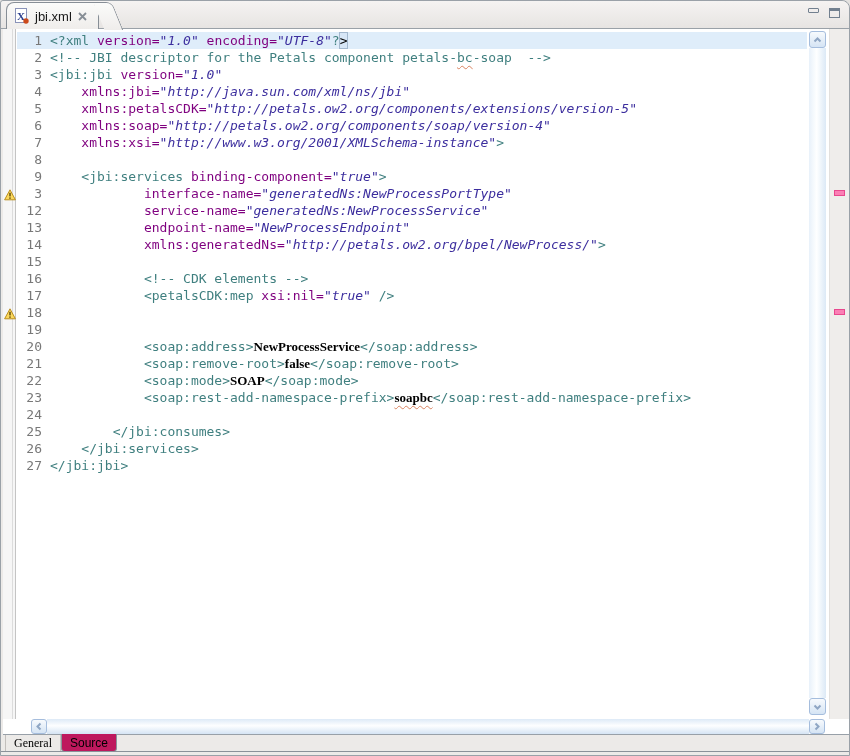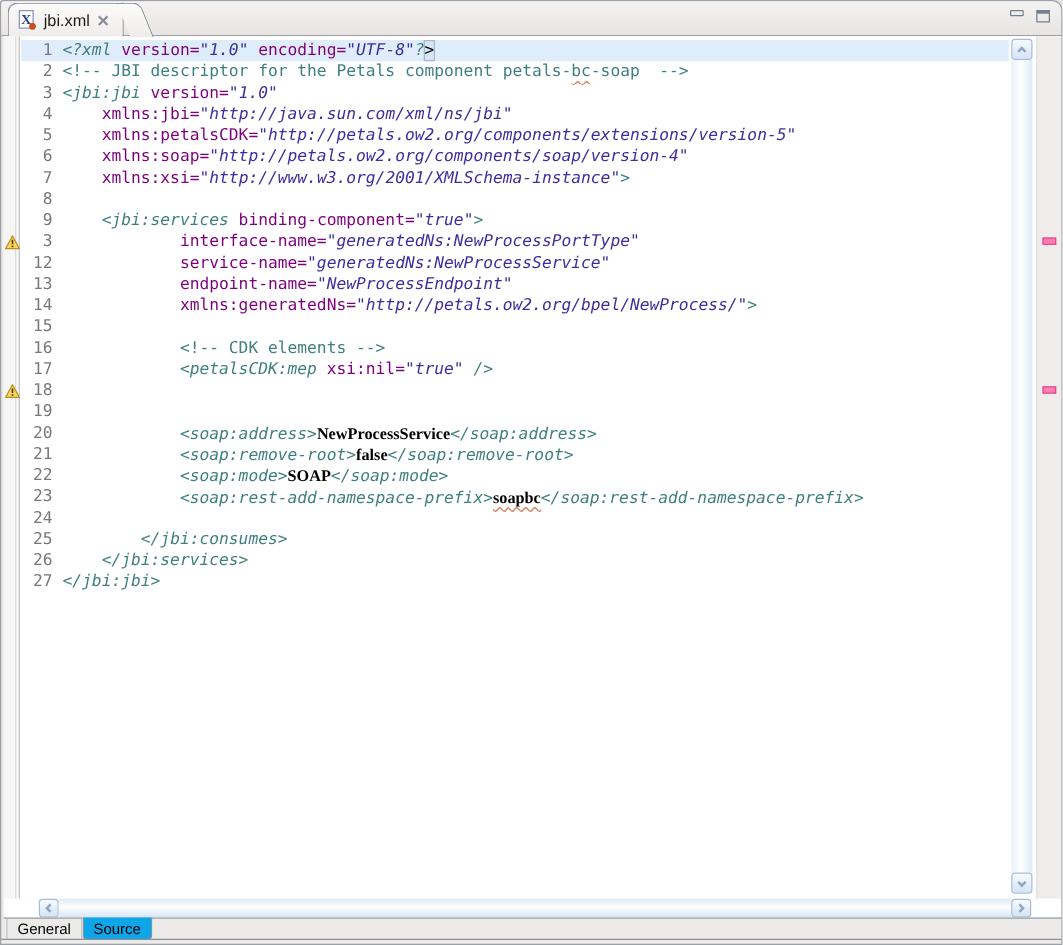--- a/index.html
+++ b/index.html
@@ -26,21 +26,21 @@
   .content{position:absolute;left:2px;top:28px;width:846px;height:690px;background:#FFF;overflow:hidden;}
   .marker-bar{position:absolute;left:0;top:0;bottom:0;width:13px;background:#F6F6F6;border-right:1px solid #C4C4C4;}
   .marker-bar::before{content:"";position:absolute;right:2px;top:0;bottom:0;width:1px;background:#DCDCDC;}
   .warn-icon{position:absolute;left:1px;width:12px;height:12px;}
   .code-rows{position:absolute;left:14px;top:0;right:42px;bottom:0;padding-top:3px;
              font-family:"DejaVu Sans Mono","Liberation Mono",monospace;font-size:13px;line-height:17px;}
   .code-row{display:flex;height:17px;white-space:pre;}
   .code-row.current{background:var(--c-curline);}
   .row-num{flex:none;width:31px;text-align:right;padding-right:6px;color:var(--c-num);}
   .row-code{flex:1;padding-left:2px;}
-  .tk-tag{color:var(--c-tag);font-style:italic;}
+  .tk-tag{color:var(--c-tag);}
   .tk-att{color:var(--c-attr);}
   .tk-val{color:var(--c-val);font-style:italic;}
   .tk-txt{color:var(--c-txt);font-weight:bold;font-family:Liberation Serif, serif;}
   .tk-com{color:var(--c-com);}
   .tk-pln{color:#000;}
   .tk-box{background:#D7E6F6;outline:1px solid #A3B8CE;}
   .e{text-decoration:underline wavy #D9825F 1px;text-underline-offset:3px;}
   
   .vscroll{position:absolute;right:22px;top:2px;width:18px;height:684px;}
   .sbtn{width:17px;height:17px;border:1px solid #A5BDDD;border-radius:3px;
@@ -56,22 +56,22 @@
   .hscroll{position:absolute;left:28px;right:24px;top:0;height:15px;}
   .htrack{position:absolute;left:16px;right:16px;top:0;height:15px;
           background:linear-gradient(180deg,#DEEAF7,#FDFEFF 45%,#D5E4F4);}
   .hbtn{position:absolute;top:0;width:16px;height:15px;border:1px solid #A5BDDD;border-radius:3px;
         background:linear-gradient(180deg,#F7FAFD,#D5E4F4);display:flex;align-items:center;justify-content:center;cursor:pointer;}
   .hbtn.left{left:0;} .hbtn.right{right:0;}
   
   .bottom-tabs{position:absolute;left:2px;top:733px;width:846px;height:17px;background:#ECEAE8;
                border-top:1px solid #98A0A8;display:flex;font-size:12px;color:#000;}
   .btab{display:flex;align-items:center;padding:0 8px;border-right:1px solid #C2BFBC;cursor:pointer;}
-  .btab:first-child{border-left:1px solid #C2BFBC;margin-left:2px;}
-  .btab.active{background:#0ea5e9;border:1px solid #8A9199;border-top:none;border-radius:0 0 4px 4px;
+  .btab:first-child{border-left:1px solid #C2BFBC;margin-left:2px;font-family:Liberation Serif, serif;}
+  .btab.active{background:#be185d;border:1px solid #8A9199;border-top:none;border-radius:0 0 4px 4px;
                margin-top:-1px;height:18px;position:relative;z-index:2;}
   .bottom-line{position:absolute;left:0;top:750px;width:100%;height:0;border-top:1px solid #8A9199;}
 </style>
 </head>
 <body>
 
 <div class="window">
 
   <div class="tab-header">
     <div class="editor-tab">

